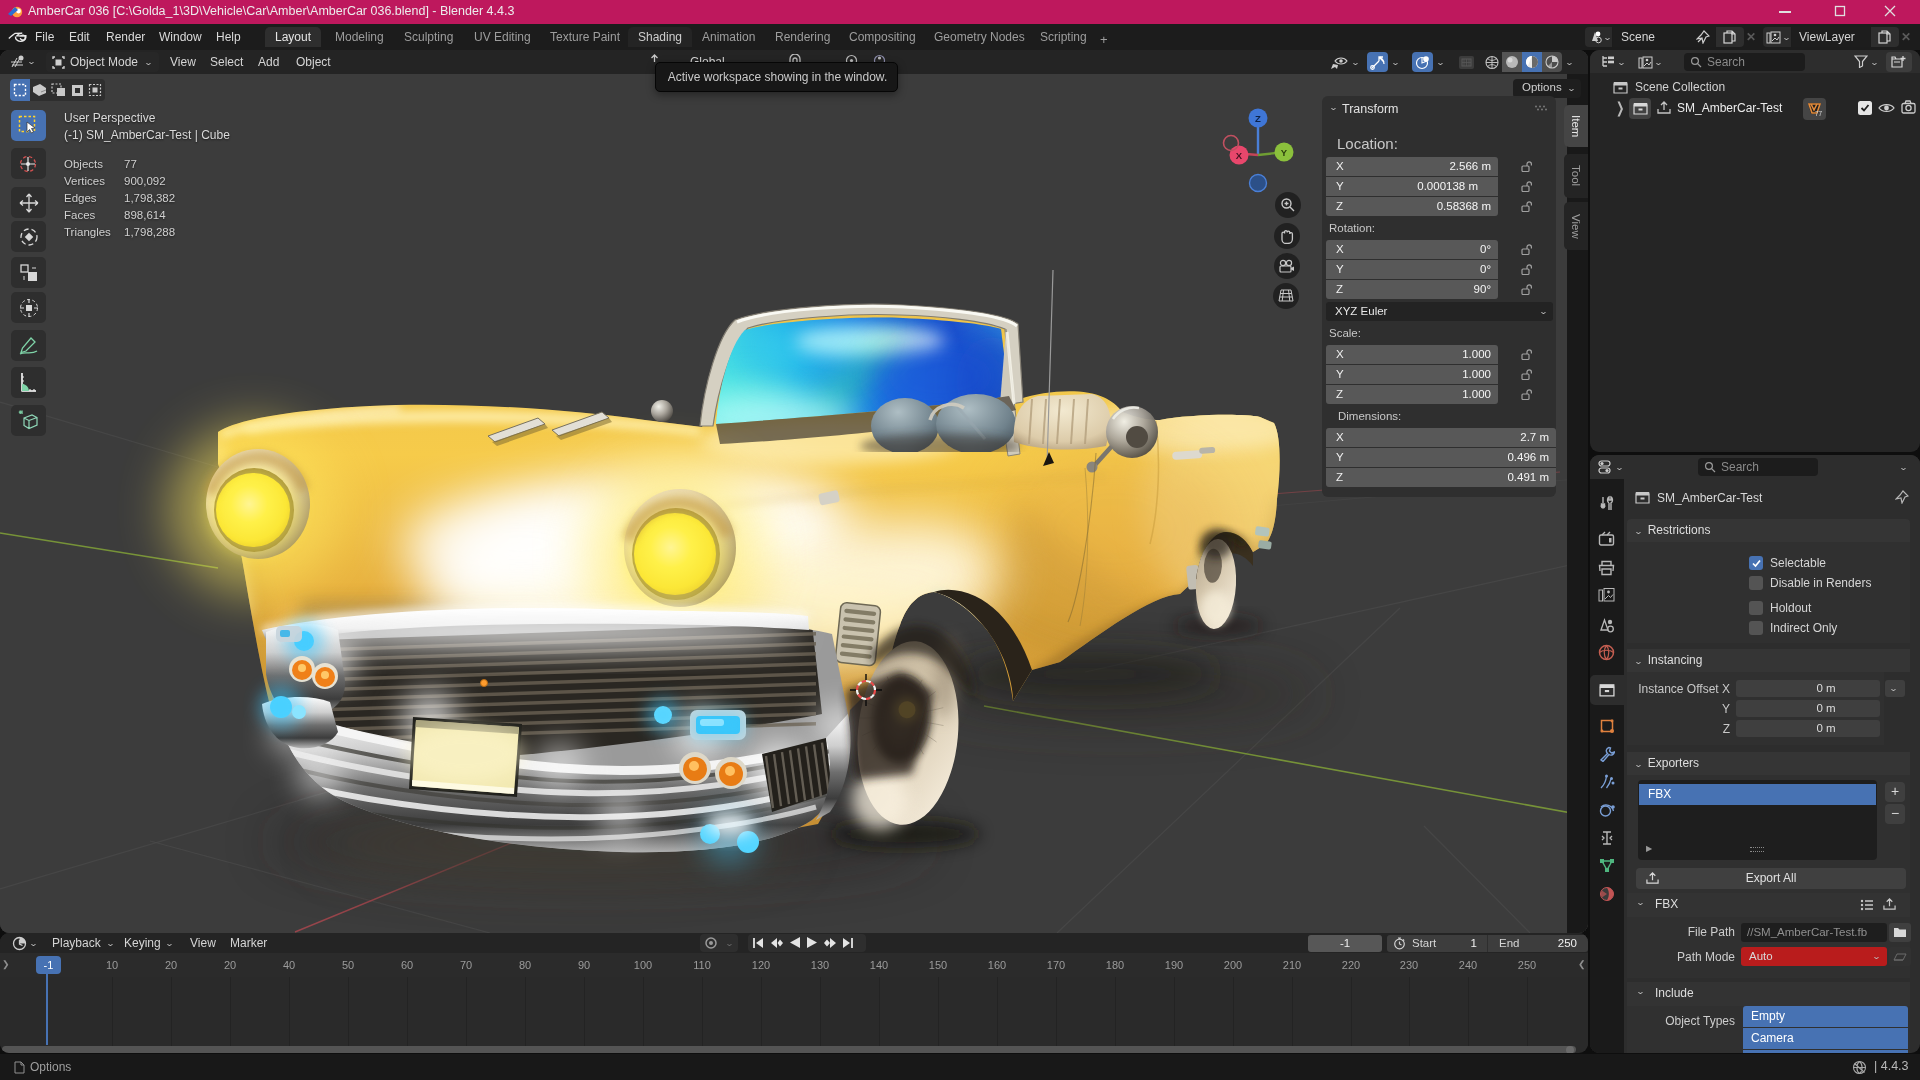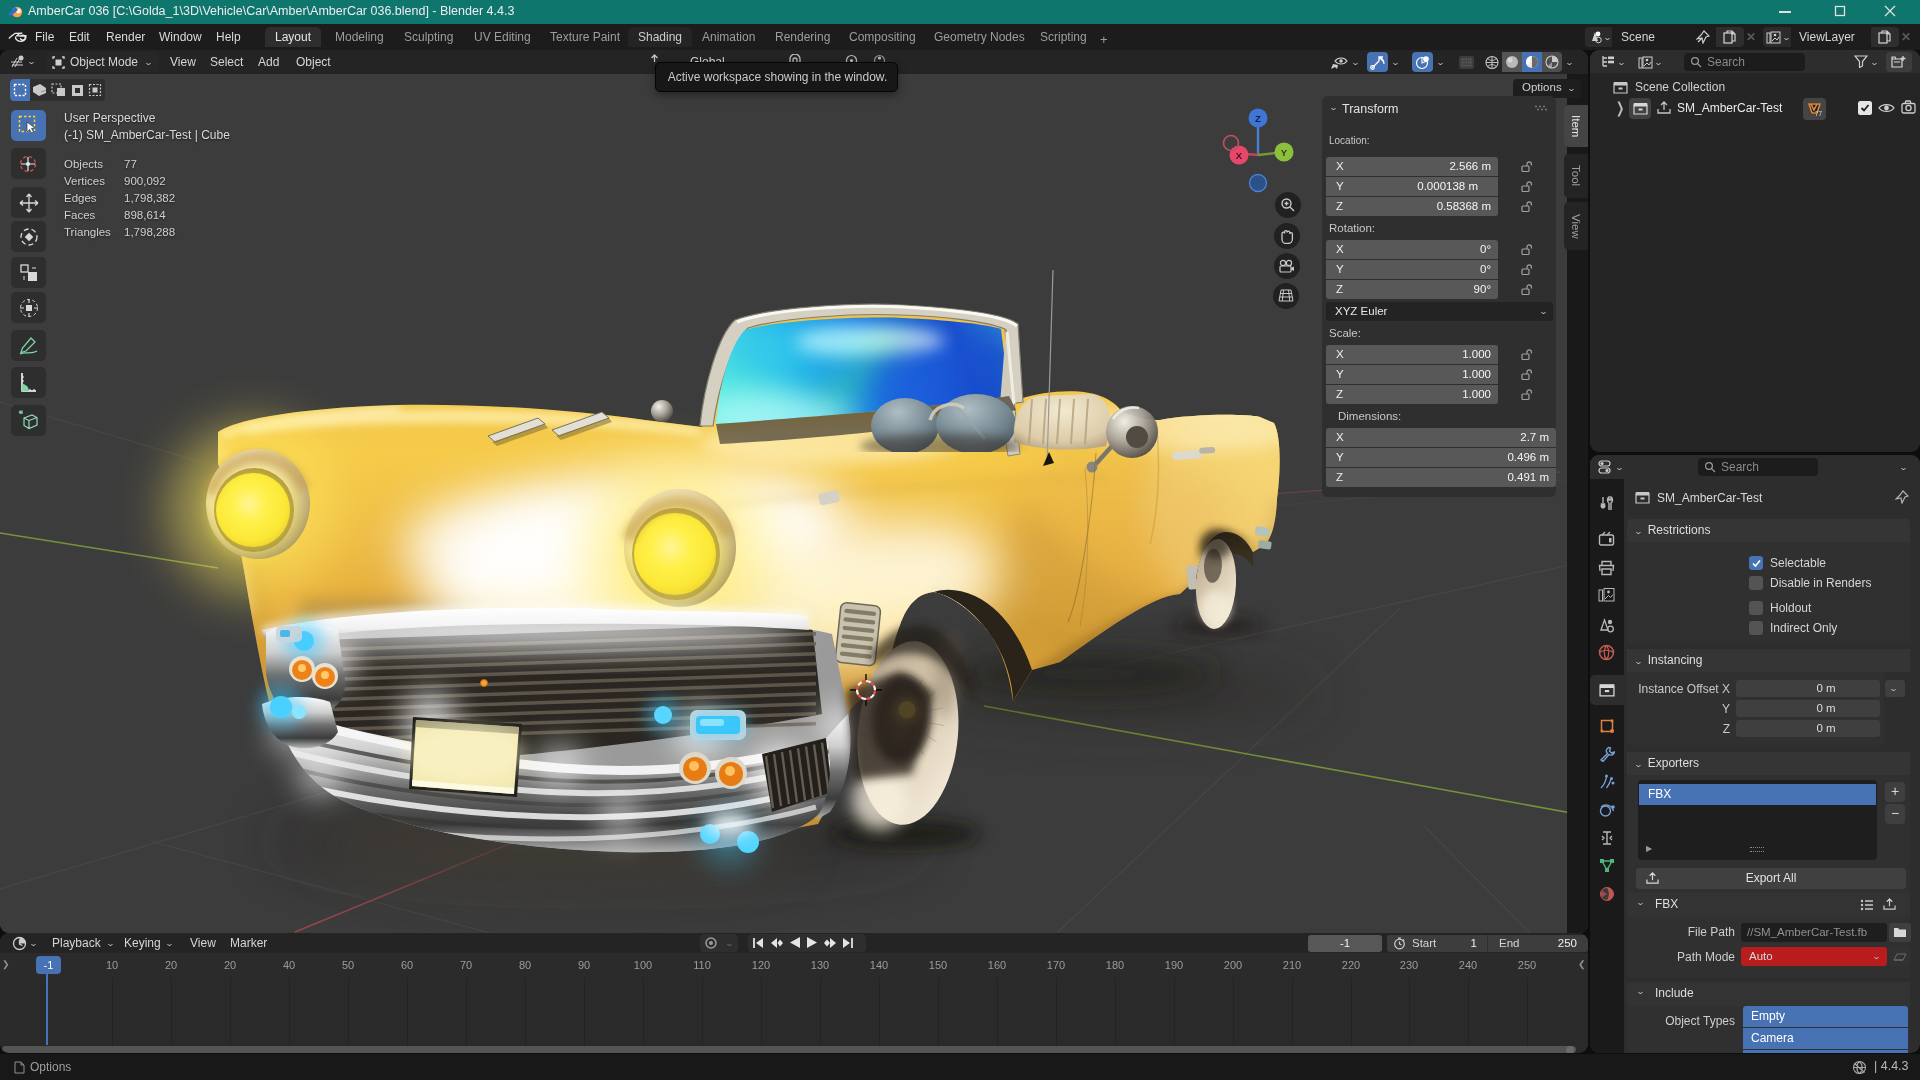--- a/index.html
+++ b/index.html
@@ -3,21 +3,21 @@
 <meta charset="utf-8">
 <style>
   * { margin:0; padding:0; box-sizing:border-box; }
   html,body { width:1920px; height:1080px; background:#101010; overflow:hidden;
     font-family:"Liberation Sans", sans-serif; }
   .abs { position:absolute; }
   #stage { position:relative; width:1920px; height:1080px; background:#0e0e0e; }
   .txt { color:#d5d5d5; font-size:12px; white-space:nowrap; }
   .arrow { display:inline-block; color:#bdbdbd; font-size:8px; transform:scaleX(1.4); }
   
-  #titlebar { left:0; top:0; width:1920px; height:32px; background:#0f766e; }
+  #titlebar { left:0; top:0; width:1920px; height:32px; background:#be185d; }
   
   #topbar { left:0; top:24px; width:1920px; height:26px; background:#1c1c1c; }
   .menu { position:absolute; top:6px; font-size:12px; color:#dadada; }
   .wstab { position:absolute; top:3px; height:20px; line-height:20px; font-size:12px;
     color:#9d9d9d; padding:0 10px; border-radius:5px 5px 0 0; }
   .wstab.active { background:#2e2e2e; color:#e5e5e5; }
   .wstab.hover { background:#242424; color:#cecece; }
   
   #viewport { left:0; top:50px; width:1588px; height:883px; background:#3c3c3c;
      border-radius:9px; overflow:hidden; }
@@ -697,21 +697,21 @@
       <svg class="abs" style="left:212px;top:9px" width="14" height="8" viewBox="0 0 14 8">
           <g fill="#7a7a7a">
             <circle cx="2" cy="1.5" r="1"></circle>
             <circle cx="6" cy="1.5" r="1"></circle>
             <circle cx="10" cy="1.5" r="1"></circle>
             <circle cx="4" cy="4.5" r="1"></circle>
             <circle cx="8" cy="4.5" r="1"></circle>
             <circle cx="12" cy="4.5" r="1"></circle>
           </g>
         </svg>
-      <div class="abs" style="left:7px;top:39px;font-size:10px;color:#c8c8c8">Location:</div>
+      <div class="abs" style="left:15px;top:39px;font-size:15px;color:#c8c8c8">Location:</div>
       <div id="nfields">
 <div class="abs" style="left:4px;top:61px;width:172px;height:19px;background:#585858;border-radius:3px 3px 0 0">
             <span class="abs" style="left:10px;top:2.5px;font-size:11.5px;color:#f0f0f0">X</span>
             <span class="abs" style="right:7px;top:2.5px;font-size:11.5px;color:#f5f5f5">2.566 m</span>
           </div>
 <svg class="abs" style="left:198px;top:64px" width="13" height="13" viewBox="0 0 13 13">
             <rect x="2" y="6" width="7" height="5.5" rx="1" fill="none" stroke="#a0a0a0" stroke-width="1.2"></rect>
             <path d="M7,6 L7,4 a2.2,2.2 0 0 1 4.4,0 L11.4,5.5" fill="none" stroke="#a0a0a0" stroke-width="1.2"></path>
           </svg>
 <div class="abs" style="left:4px;top:81px;width:172px;height:19px;background:#585858;">

